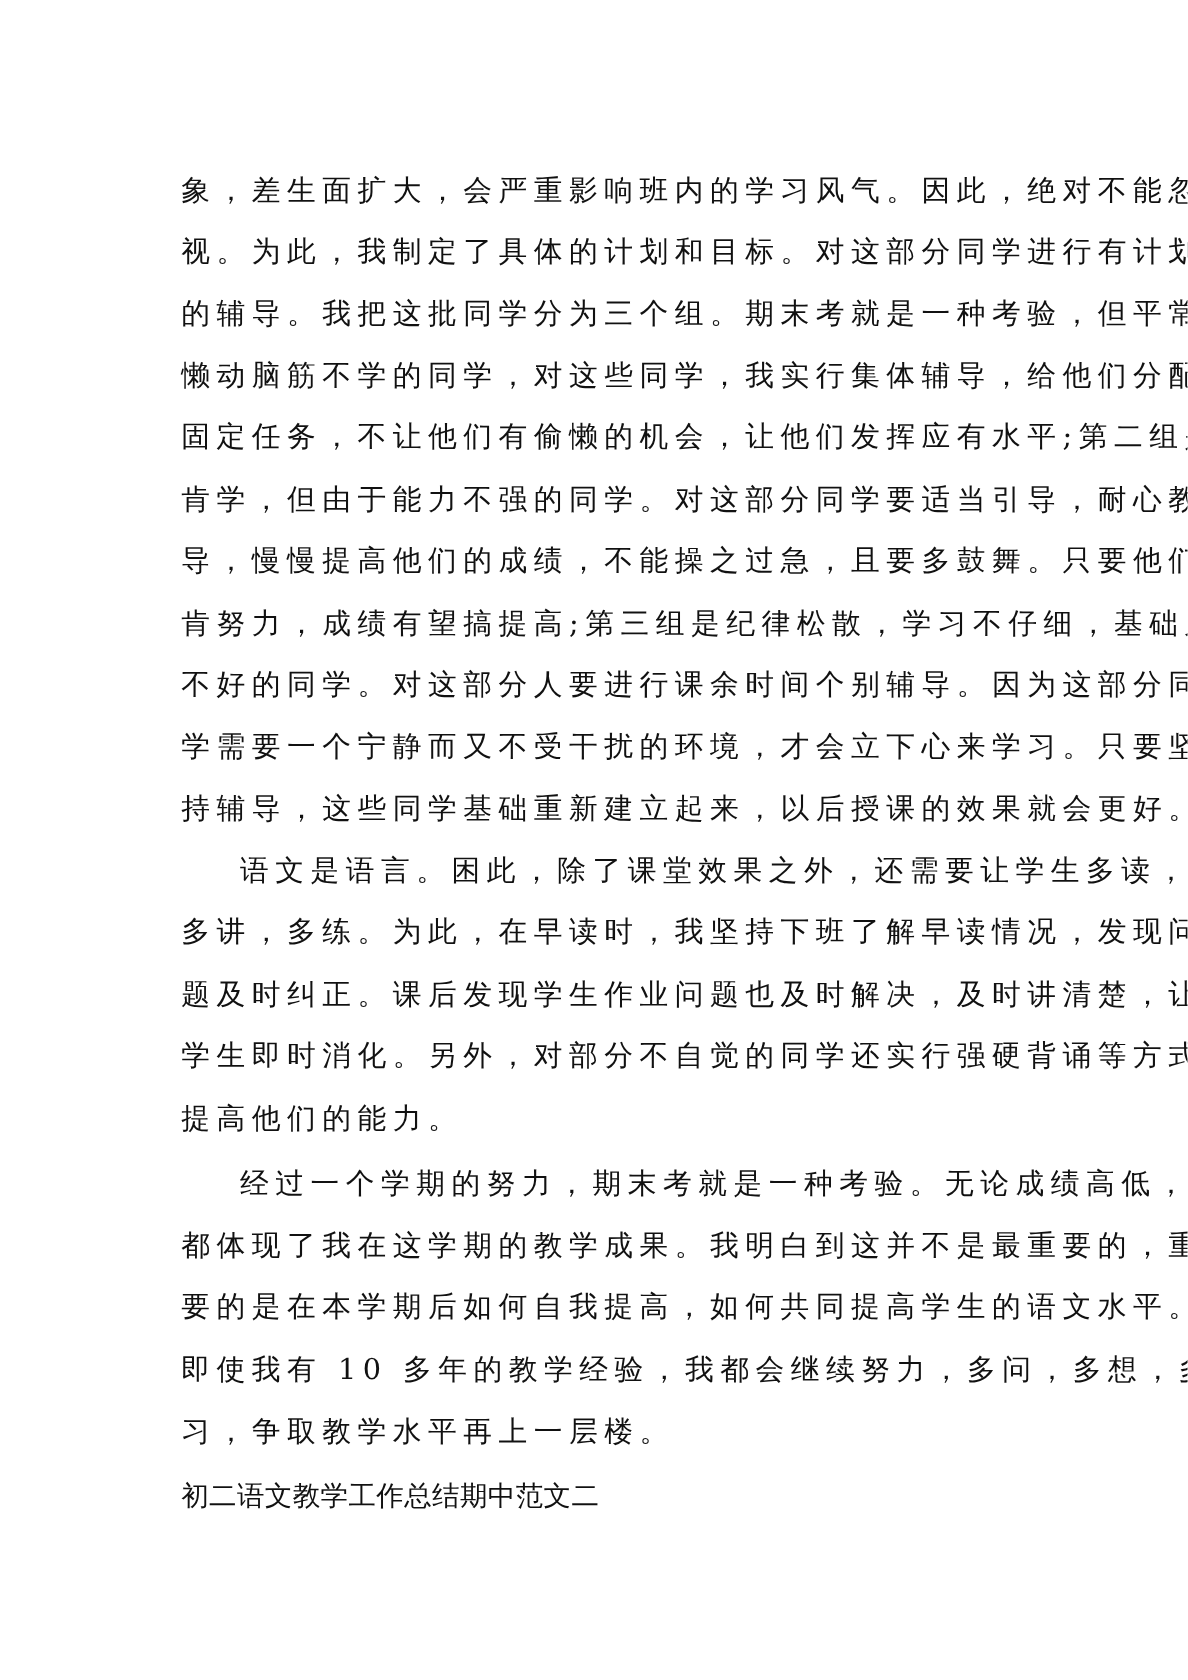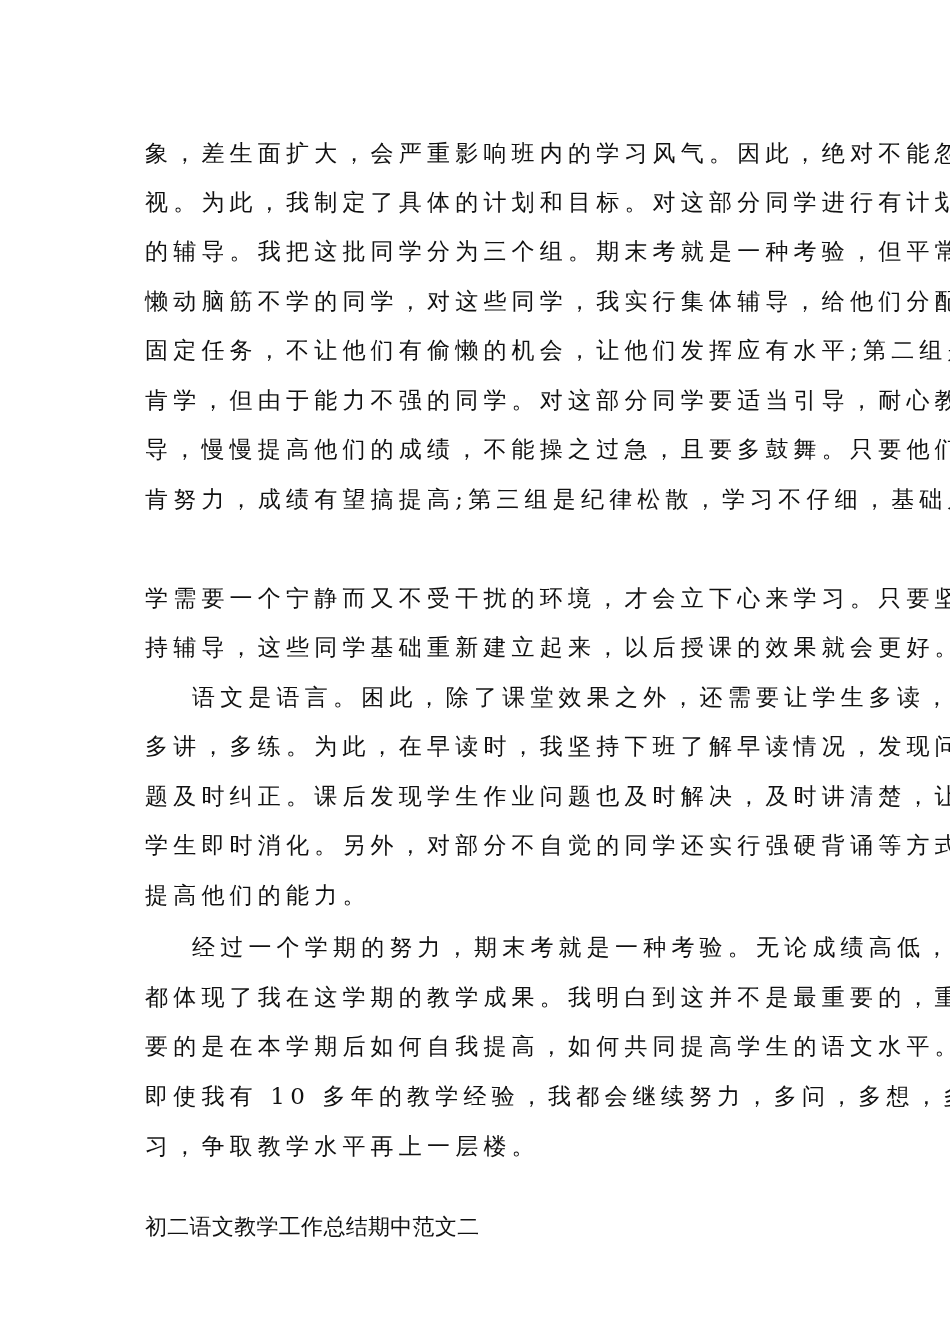--- a/index.html
+++ b/index.html
@@ -10,35 +10,36 @@
     left: 145px;
     height: 30px;
     line-height: 30px;
     font-family: "DejaVu Serif", "Liberation Serif", serif;
     font-size: 23px;
     color: #111;
     white-space: nowrap;
   }
   .body-line { letter-spacing: 5.2px; width: 680px; }
   .indent { left: 192px; }
-  .heading { letter-spacing: 0.3px; font-size: 22px; margin-top: 29px; }
+  .heading { letter-spacing: 0.3px; font-size: 22px; }
 </style>
 </head>
 <body>
 
 <div class="page">
 
   <div class="line body-line" style="top:138px">象，差生面扩大，会严重影响班内的学习风气。因此，绝对不能忽</div>
   <div class="line body-line" style="top:187px">视。为此，我制定了具体的计划和目标。对这部分同学进行有计划</div>
   <div class="line body-line" style="top:236px">的辅导。我把这批同学分为三个组。期末考就是一种考验，但平常</div>
   <div class="line body-line" style="top:286px">懒动脑筋不学的同学，对这些同学，我实行集体辅导，给他们分配</div>
   <div class="line body-line" style="top:335px">固定任务，不让他们有偷懒的机会，让他们发挥应有水平;第二组是</div>
   <div class="line body-line" style="top:385px">肯学，但由于能力不强的同学。对这部分同学要适当引导，耐心教</div>
   <div class="line body-line" style="top:434px">导，慢慢提高他们的成绩，不能操之过急，且要多鼓舞。只要他们</div>
   <div class="line body-line" style="top:484px">肯努力，成绩有望搞提高;第三组是纪律松散，学习不仔细，基础又</div>
+  <div class="line body-line" style="top:533px">不好的同学。对这部分人要进行课余时间个别辅导。因为这部分同</div>
   <div class="line body-line" style="top:583px">学需要一个宁静而又不受干扰的环境，才会立下心来学习。只要坚</div>
   <div class="line body-line indent" style="top:682px">语文是语言。困此，除了课堂效果之外，还需要让学生多读，</div>
 
   <div class="line body-line" style="top:632px">持辅导，这些同学基础重新建立起来，以后授课的效果就会更好。</div>
   <div class="line body-line" style="top:731px">多讲，多练。为此，在早读时，我坚持下班了解早读情况，发现问</div>
   <div class="line body-line" style="top:781px">题及时纠正。课后发现学生作业问题也及时解决，及时讲清楚，让</div>
   <div class="line body-line" style="top:830px">学生即时消化。另外，对部分不自觉的同学还实行强硬背诵等方式，</div>
   <div class="line body-line" style="top:880px">提高他们的能力。</div>
 
   <div class="line body-line indent" style="top:932px">经过一个学期的努力，期末考就是一种考验。无论成绩高低，</div>

